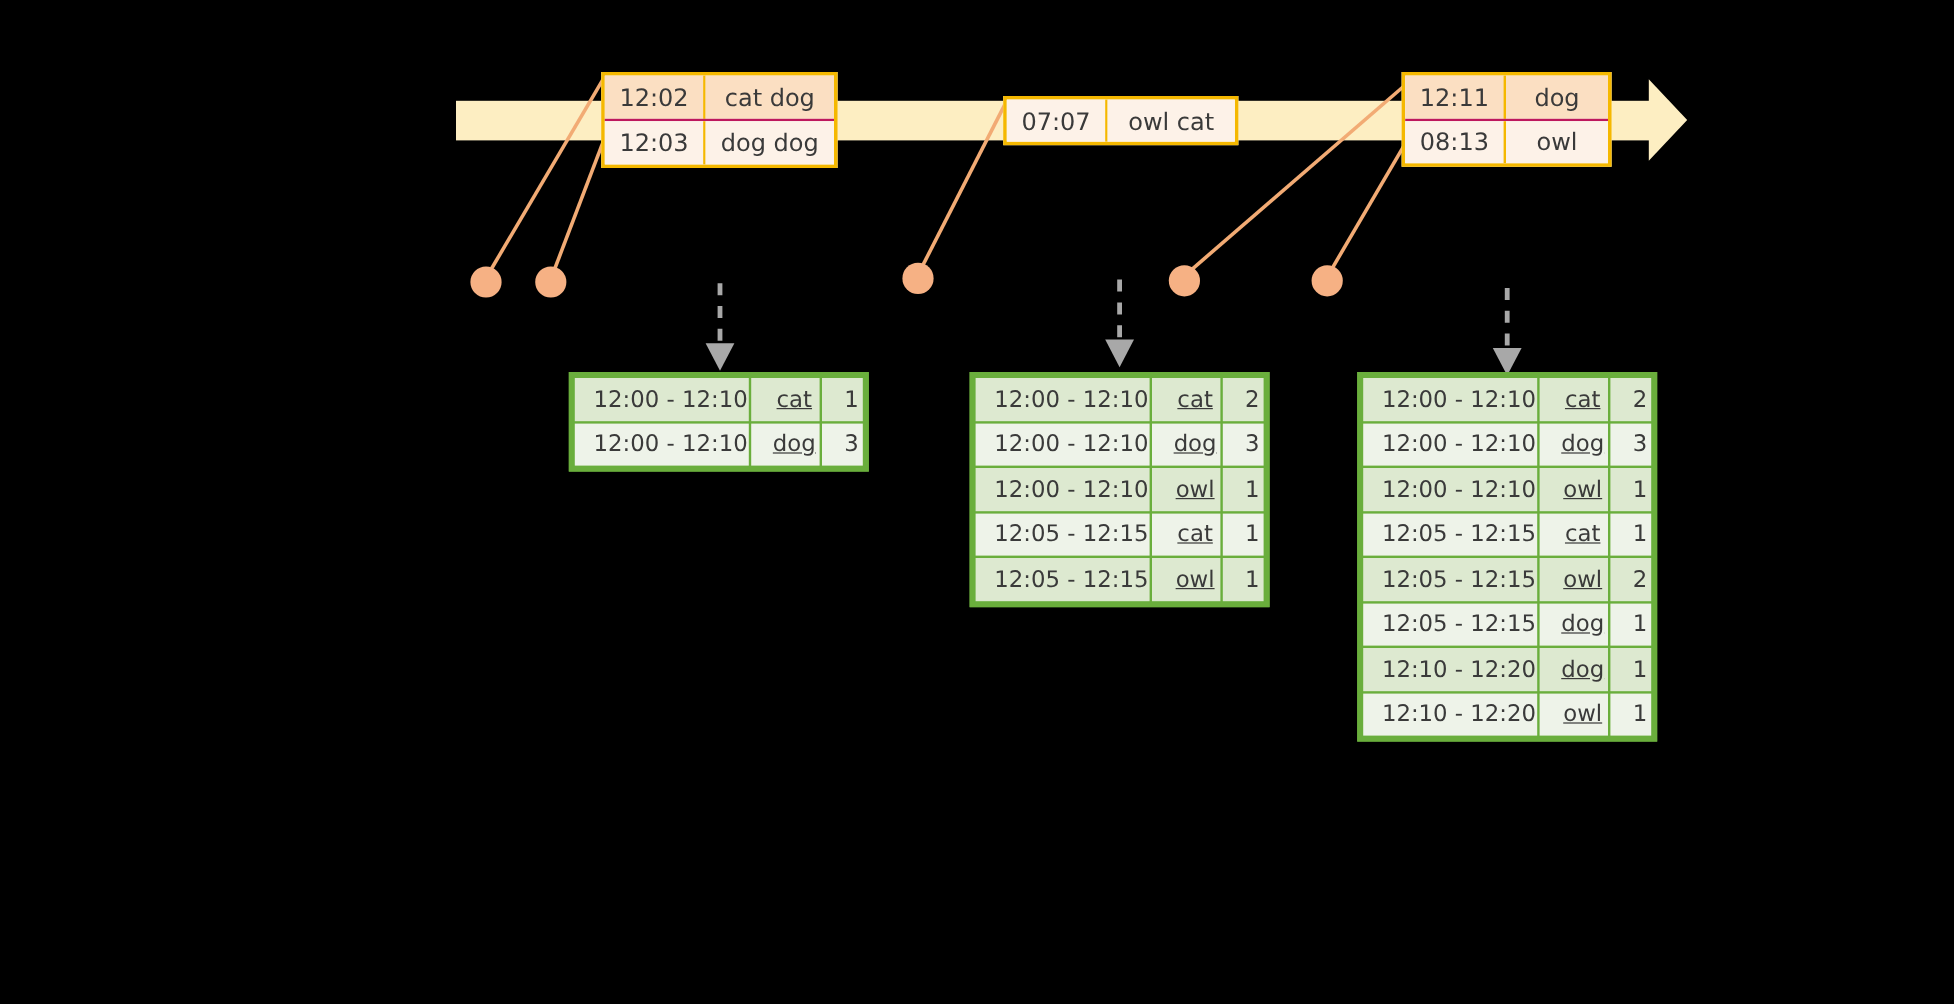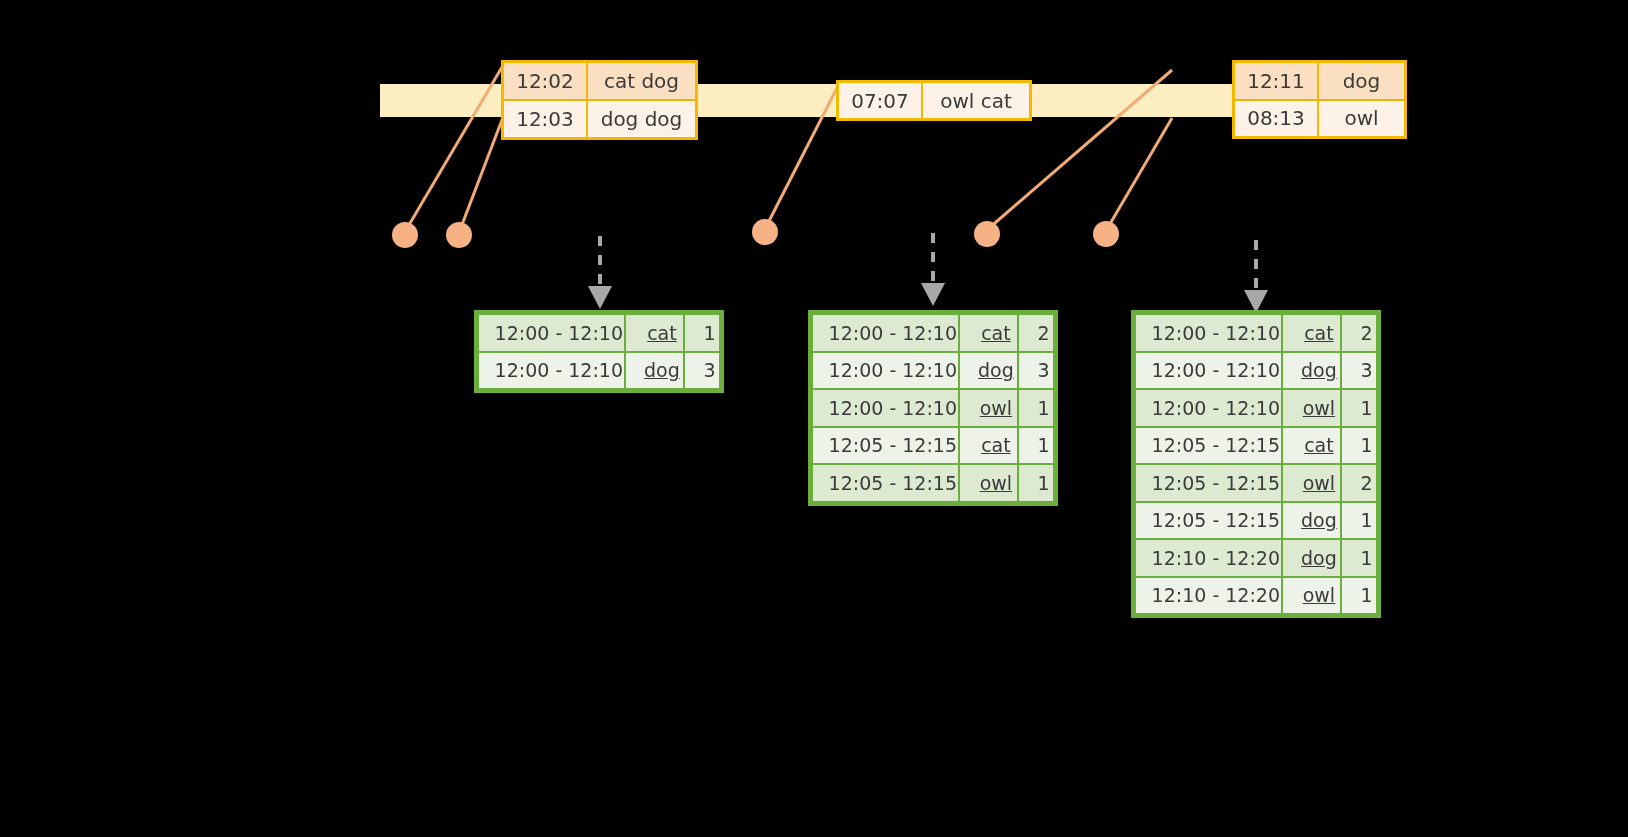--- a/index.html
+++ b/index.html
@@ -21,37 +21,37 @@
     border-top:34px solid transparent;border-bottom:34px solid transparent;
     border-left:32px solid #fdeec2;
   }
 
   
   .evt{
     position:absolute;border:3px solid #f5b800;box-sizing:border-box;
     display:flex;flex-direction:column;background:#fff;
   }
   .evt .row{display:flex;flex:1;}
-  .evt .row + .row{border-top:2px solid #eab308;}
+  .evt .row + .row{border-top:2px solid #be185d;}
   .evt .time{
     width:84px;box-sizing:border-box;display:flex;align-items:center;
     justify-content:center;font-size:20px;border-right:2px solid #f5b800;
     color:#3a3a3a;
   }
   .evt .words{
     flex:1;box-sizing:border-box;display:flex;align-items:center;
     justify-content:center;font-size:20px;color:#3a3a3a;padding:0 10px;
     white-space:nowrap;
   }
   .evt .row.shade .time,.evt .row.shade .words{background:#fbdfc2;}
   .evt .row.plain .time,.evt .row.plain .words{background:#fdf2e8;}
 
   #evt-a{left:501px;top:60px;width:197px;height:80px;}
   #evt-b{left:836px;top:80px;width:196px;height:41px;}
-  #evt-c{left:1232px;top:60px;width:175px;height:79px;}
+  #evt-c{left:1168px;top:60px;width:175px;height:79px;}
 
   
   .res-table{
     position:absolute;border:4px solid #6aae3c;box-sizing:border-box;
     background:#6aae3c;display:flex;flex-direction:column;
   }
   .res-table .trow{display:flex;height:37.5px;}
   .res-table .cell{
     box-sizing:border-box;display:flex;align-items:center;justify-content:center;
     font-size:19px;color:#3a3a3a;margin:1px;padding-left:15px;

